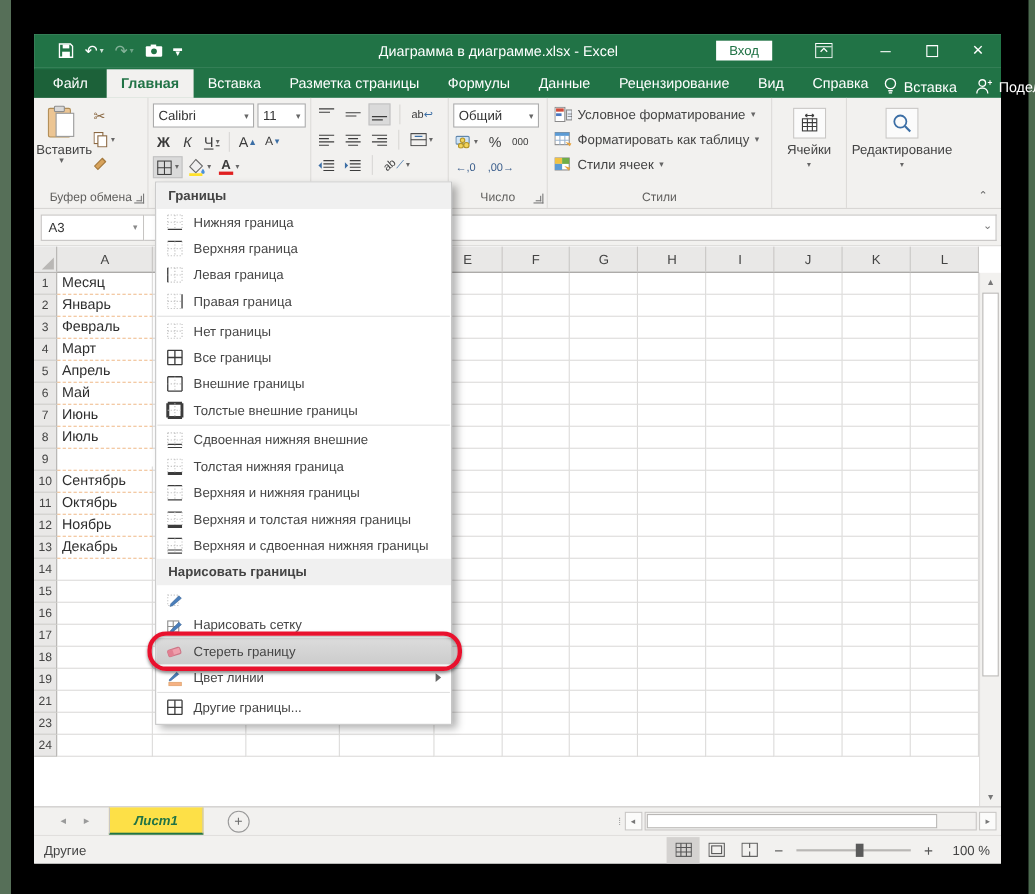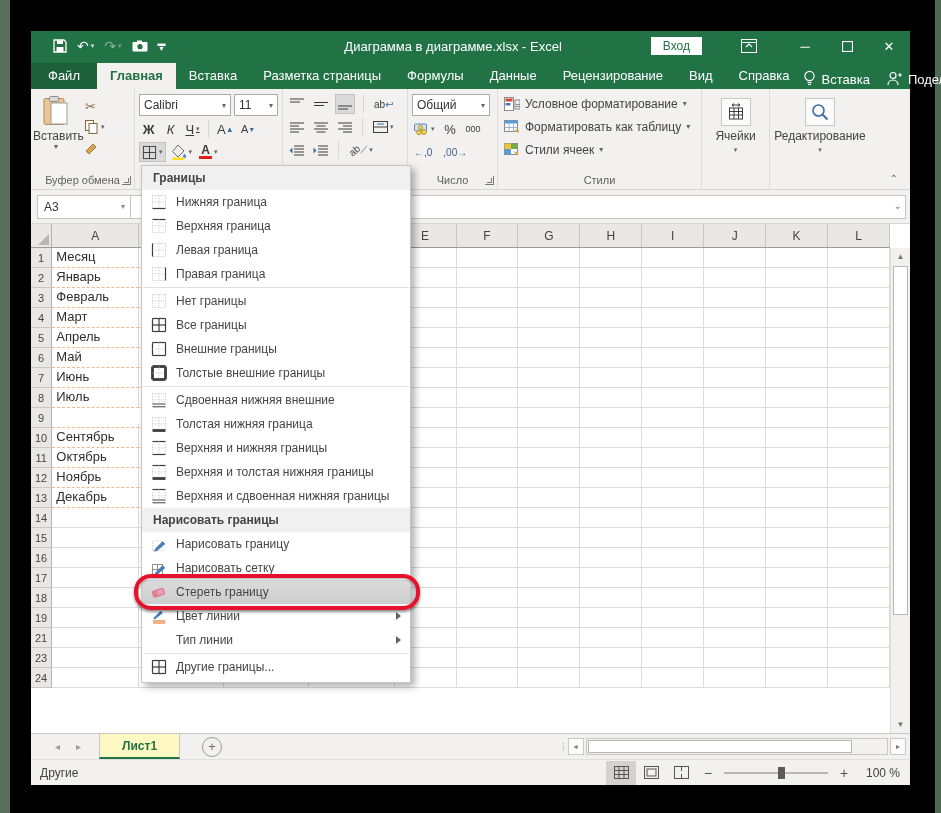--- a/index.html
+++ b/index.html
@@ -89,21 +89,21 @@
   .mi-icon { width:34px; display:flex; align-items:center; justify-content:center; flex:none; }
   .mi-label { flex:1; }
   .mi-arrow { width:0; height:0; border-left:5px solid #636363; border-top:4px solid transparent; border-bottom:4px solid transparent; margin-right:9px; }
   .menu-sep { height:1px; background:#e0e0e0; margin:1px 1px; }
   .menu-item.highlighted { background:linear-gradient(#dcdcdc,#cccccc); }
   .annotation-oval { position:absolute; left:-8px; right:-10px; top:-6px; bottom:-6px; border:4px solid #e8112d; border-radius:17px; box-shadow:0 2px 3px rgba(0,0,0,.45), inset 0 1px 3px rgba(0,0,0,.35); pointer-events:none; z-index:5; }
 
   
   .sheetbar { position:absolute; left:0; right:0; bottom:26px; height:26px; background:#f2f1ef; border-top:1px solid #c9c7c5; display:flex; align-items:stretch; font-size:12px; }
   .nav-arrows { display:flex; align-items:center; gap:16px; padding:0 18px 0 24px; color:#9a9a9a; font-size:10px; }
-  .sheet-tab { background:#fef9c3; border-left:1px solid #c9c7c5; border-right:1px solid #c9c7c5; border-bottom:2px solid #217346; color:#217346; font-weight:bold; display:flex; align-items:center; padding:0 22px; }
+  .sheet-tab { background:#fde047; border-left:1px solid #c9c7c5; border-right:1px solid #c9c7c5; border-bottom:2px solid #217346; color:#217346; font-weight:bold; display:flex; align-items:center; padding:0 22px;font-style:italic; }
   .add-sheet { width:20px; height:20px; border:1px solid #9a9a9a; border-radius:50%; color:#6a6a6a; font-size:13px; display:flex; align-items:center; justify-content:center; align-self:center; margin-left:22px; }
   .hscroll { margin-left:auto; display:flex; align-items:center; gap:2px; padding-right:4px; width:348px; }
   .hs-dots { color:#9a9a9a; font-size:9px; letter-spacing:1px; }
   .hs-arr { width:16px; height:17px; border:1px solid #c9c7c5; background:#fbfbfa; display:flex; align-items:center; justify-content:center; font-size:8px; color:#777; }
   .hs-track { flex:1; height:17px; border:1px solid #c9c7c5; background:#f2f1ef; position:relative; }
   .hs-thumb { position:absolute; left:1px; top:1px; bottom:1px; width:88%; background:#fff; border:1px solid #b9b7b5; }
 
   
   .statusbar { position:absolute; left:0; right:0; bottom:0; height:26px; background:#f2f1ef; border-top:1px solid #e1dfdd; display:flex; align-items:center; font-size:12px; color:#444; }
   .status-text { padding-left:9px; }
@@ -1026,21 +1026,20 @@
           <span class="mi-label">Верхняя и сдвоенная нижняя границы</span>
         </div>
         <div class="menu-header">Нарисовать границы</div>
         <div class="menu-item">
           <span class="mi-icon">
             <svg width="16" height="16" viewBox="0 0 16 16">
               <rect x="1.5" y="5" width="9.5" height="9.5" fill="none" stroke="#bdbdbd" stroke-dasharray="1 1.7"></rect>
               <path d="M6 14.6 L3.6 15.3 4.3 12.9 11.6 5.6 13.9 7.9 Z" fill="#4a7ebb" stroke="#35608f" stroke-width="0.5"></path>
             </svg>
           </span>
-          <span class="mi-label">Нарисовать границу</span>
         </div>
         <div class="menu-item">
           <span class="mi-icon">
             <svg width="16" height="16" viewBox="0 0 16 16">
               <g stroke="#8f8f8f" fill="none">
                 <rect x="1.5" y="4.5" width="10" height="10"></rect>
                 <line x1="1.5" y1="9.5" x2="11.5" y2="9.5"></line>
                 <line x1="6.5" y1="4.5" x2="6.5" y2="14.5"></line>
               </g>
               <path d="M6 14.6 L3.6 15.3 4.3 12.9 11.6 5.6 13.9 7.9 Z" fill="#4a7ebb" stroke="#35608f" stroke-width="0.5"></path>
@@ -1061,27 +1060,20 @@
           <span class="annotation-oval"></span>
         </div>
         <div class="menu-item">
           <span class="mi-icon">
             <svg width="16" height="16" viewBox="0 0 16 16">
               <path d="M4.5 10.6 L2.8 11.1 3.3 9.4 9.6 3.1 11.5 5 Z" fill="#4a7ebb" stroke="#35608f" stroke-width="0.5"></path>
               <rect x="2.5" y="12.2" width="11.5" height="3.3" fill="#f5b183" stroke="#d79a5f" stroke-width="0.5"></rect>
             </svg>
           </span>
           <span class="mi-label">Цвет линии</span>
-          <span class="mi-arrow"></span>
-        </div>
-        <div class="menu-item">
-          <span class="mi-icon">
-            <svg width="16" height="16"></svg>
-          </span>
-          <span class="mi-label">Тип линии</span>
           <span class="mi-arrow"></span>
         </div>
         <div class="menu-sep"></div>
         <div class="menu-item">
           <span class="mi-icon">
             <svg width="16" height="16" viewBox="0 0 16 16">
               <line x1="1.5" y1="1.5" x2="14.5" y2="1.5" stroke="#3c3c3c" stroke-width="1.2"></line>
               <line x1="1.5" y1="14.5" x2="14.5" y2="14.5" stroke="#3c3c3c" stroke-width="1.2"></line>
               <line x1="1.5" y1="1.5" x2="1.5" y2="14.5" stroke="#3c3c3c" stroke-width="1.2"></line>
               <line x1="14.5" y1="1.5" x2="14.5" y2="14.5" stroke="#3c3c3c" stroke-width="1.2"></line>

